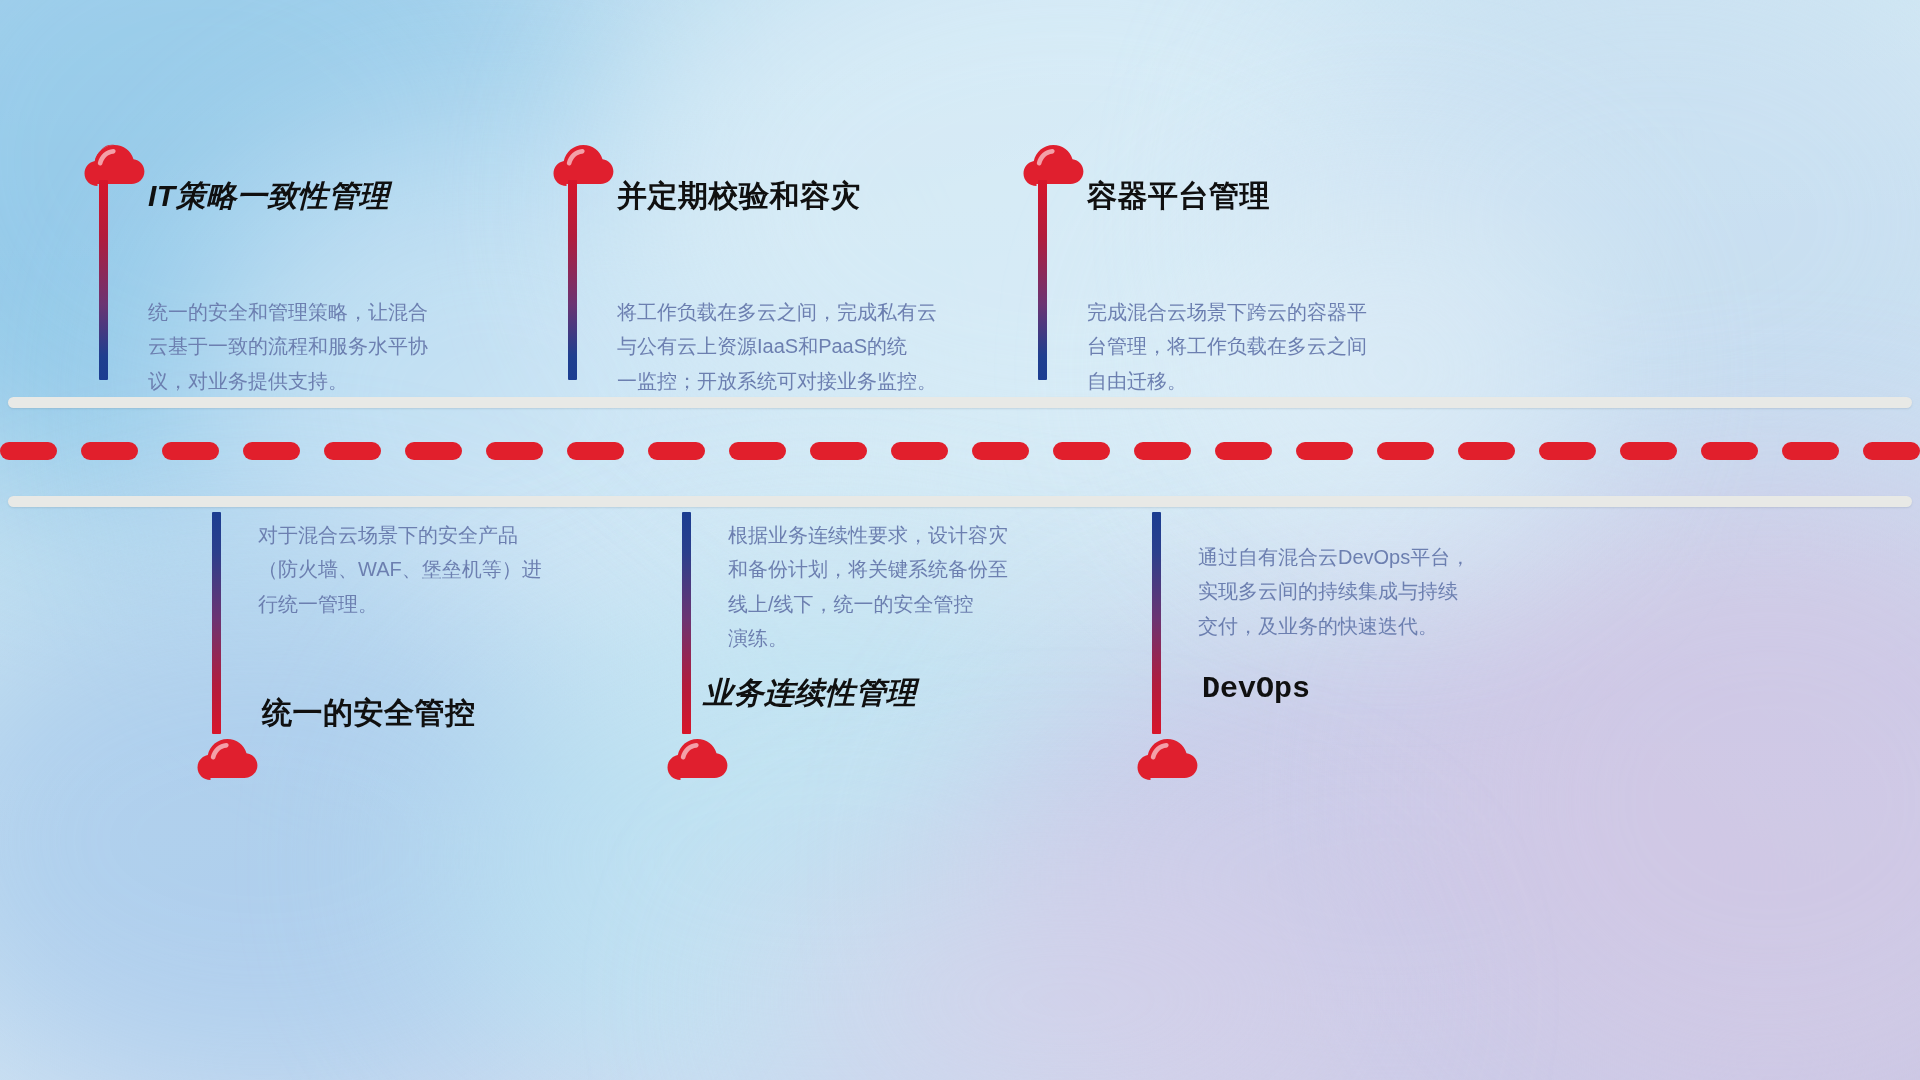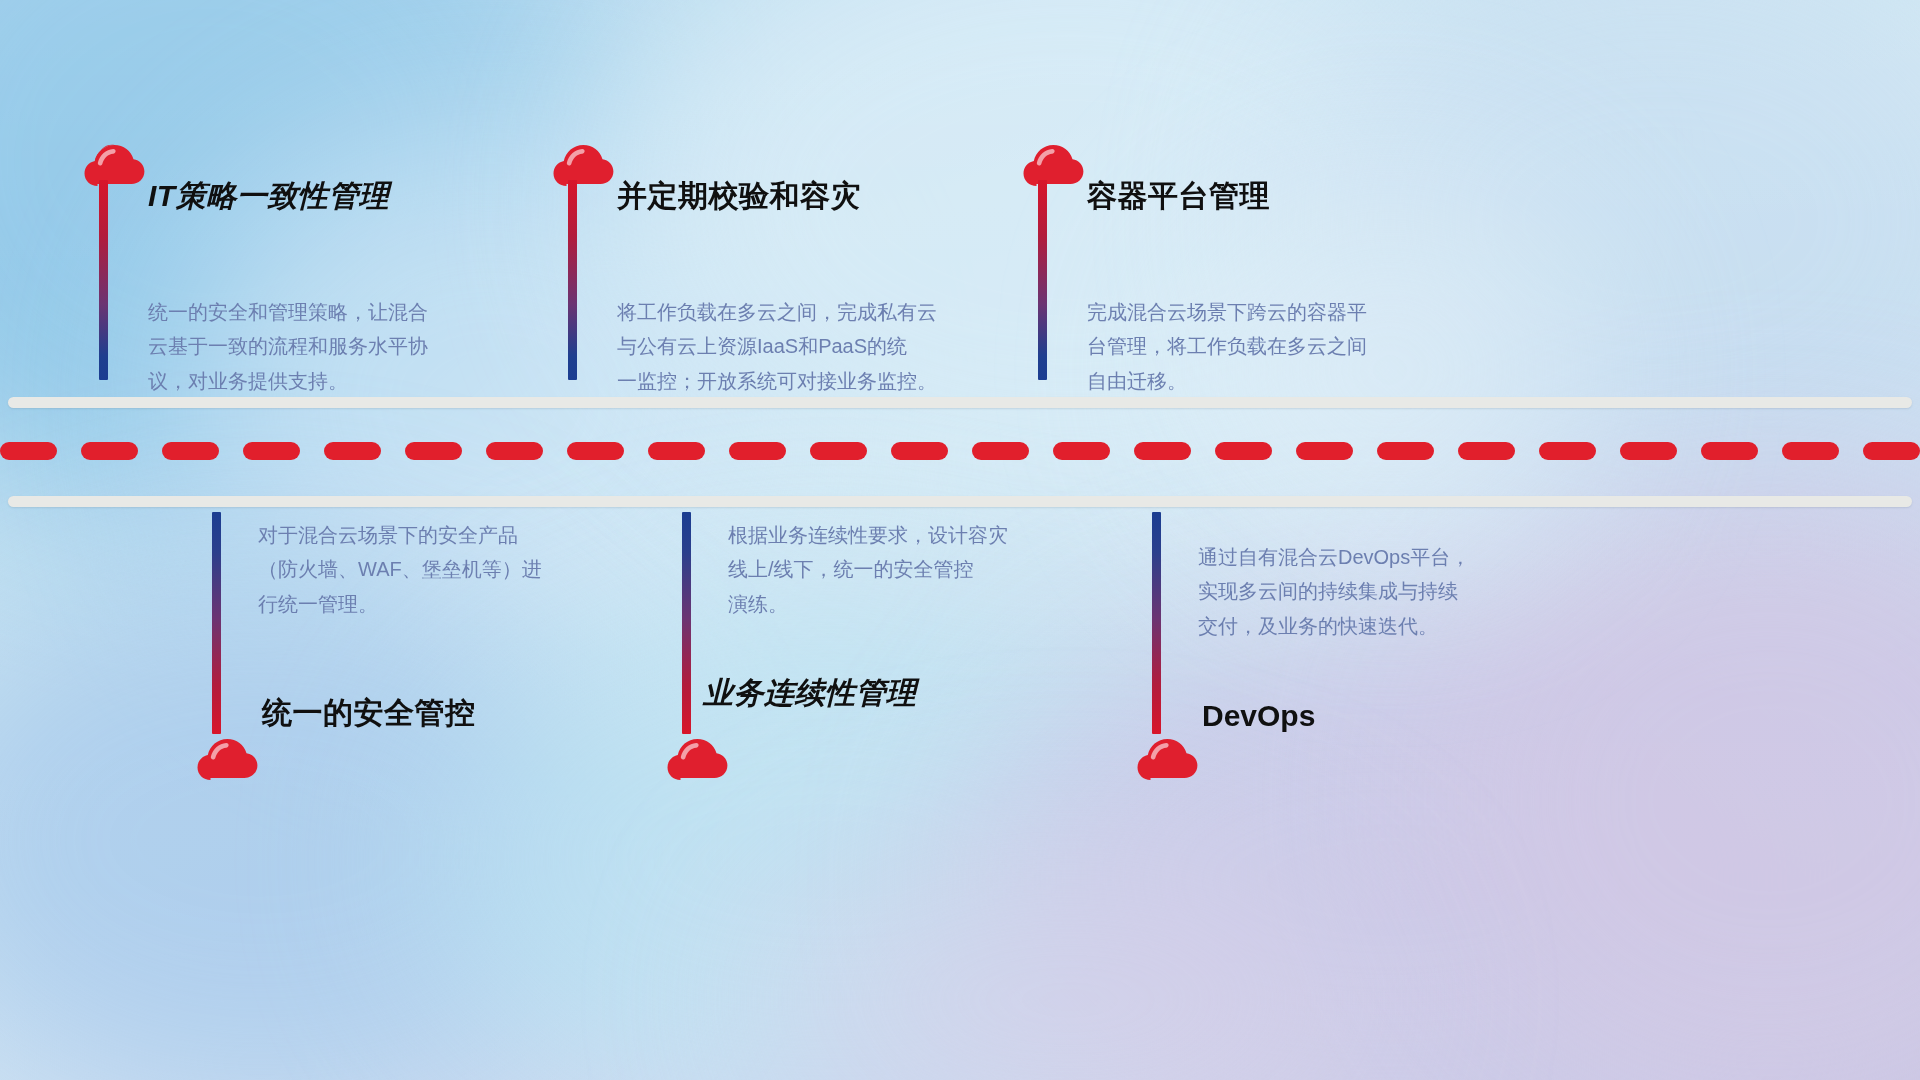--- a/index.html
+++ b/index.html
@@ -256,35 +256,36 @@
   <div class="col">
     <div class="stem up" style="left:682px; top:512px; height:222px;"></div>
     <div class="cloud" style="left:659px; top:726px;">
       <svg viewBox="0 0 72 56" xmlns="http://www.w3.org/2000/svg">
         <path d="M21.5 54c-7.2 0-13-5.6-13-12.6 0-6.1 4.4-11.2 10.3-12.4C20.6 19.9 28.7 13 38.4 13c9.1 0 16.8 6 19.1 14.2 6.1.7 10.9 5.9 10.9 12.2C68.4 46.3 62.6 52 55.4 52H21.5z" fill="#e01f2e"></path>
         <path d="M24.2 33.6c-1.6 0-2.7-1.4-2.3-3 1.9-7.7 8.1-13.2 15.3-13.6 1.5-.1 2.6 1.1 2.4 2.6-.2 1.2-1.2 2.1-2.4 2.2-5.1.4-9.4 4.4-10.8 10-.3 1.1-1.2 1.8-2.2 1.8z" fill="#f3a0a8"></path>
       </svg>
     </div>
     <div class="col-body" style="left:728px; top:518px;">
       <span class="ln">根据业务连续性要求，设计容灾</span>
+      <span class="ln">和备份计划，将关键系统备份至</span>
       <span class="ln">线上/线下，统一的安全管控</span>
       <span class="ln">演练。</span>
     </div>
     <div class="col-title" style="left:703px; top:676px;font-style:italic;">业务连续性管理</div>
   </div>
 
   <div class="col">
     <div class="stem up" style="left:1152px; top:512px; height:222px;"></div>
     <div class="cloud" style="left:1129px; top:726px;">
       <svg viewBox="0 0 72 56" xmlns="http://www.w3.org/2000/svg">
         <path d="M21.5 54c-7.2 0-13-5.6-13-12.6 0-6.1 4.4-11.2 10.3-12.4C20.6 19.9 28.7 13 38.4 13c9.1 0 16.8 6 19.1 14.2 6.1.7 10.9 5.9 10.9 12.2C68.4 46.3 62.6 52 55.4 52H21.5z" fill="#e01f2e"></path>
         <path d="M24.2 33.6c-1.6 0-2.7-1.4-2.3-3 1.9-7.7 8.1-13.2 15.3-13.6 1.5-.1 2.6 1.1 2.4 2.6-.2 1.2-1.2 2.1-2.4 2.2-5.1.4-9.4 4.4-10.8 10-.3 1.1-1.2 1.8-2.2 1.8z" fill="#f3a0a8"></path>
       </svg>
     </div>
     <div class="col-body" style="left:1198px; top:540px;">
       <span class="ln">通过自有混合云DevOps平台，</span>
       <span class="ln">实现多云间的持续集成与持续</span>
       <span class="ln">交付，及业务的快速迭代。</span>
     </div>
-    <div class="col-title latin" style="left:1202px; top:699px;">DevOps</div>
+    <div class="col-title latin" style="left:1202px; top:673px;font-family:Liberation Mono, monospace;">DevOps</div>
   </div>
 
 </div>
 
 </body></html>

